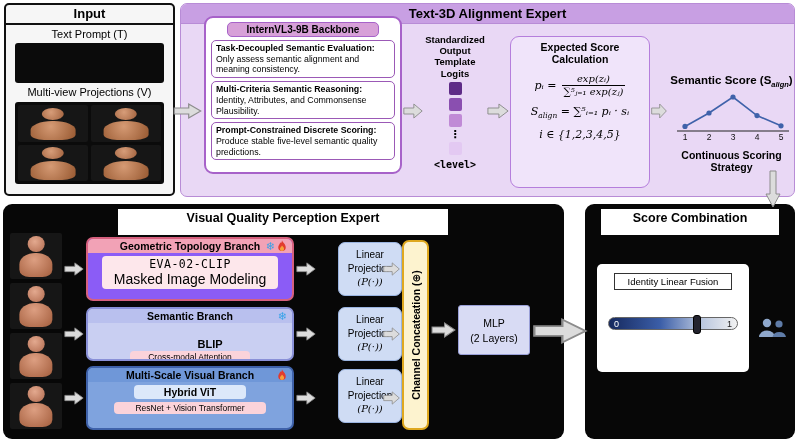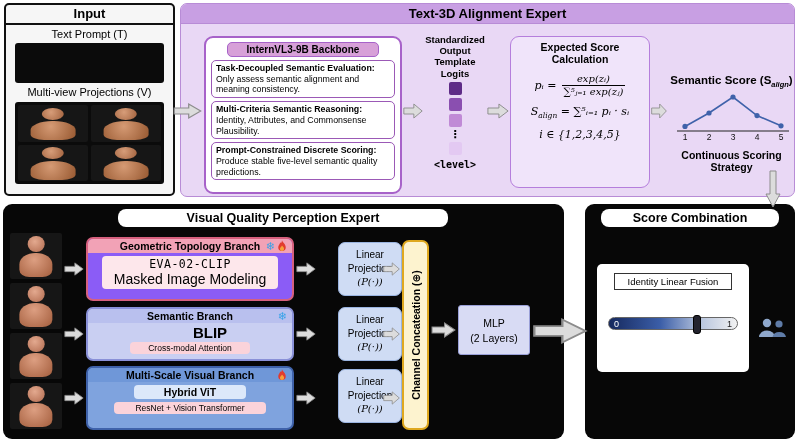--- a/index.html
+++ b/index.html
@@ -24,21 +24,21 @@
     border-radius:48% 48% 30% 30%; background:radial-gradient(circle at 45% 28%, #d59a74, #96572f); }
   .statue.pink .head { background:radial-gradient(circle at 42% 35%, #e3a98f, #b06a4e); }
   .statue.pink .body { background:radial-gradient(circle at 45% 28%, #dd9f82, #a35d3c); }
 
   
   .align-panel { position:absolute; left:180px; top:3px; width:615px; height:194px;
     background:#e9d8f5; border:1px solid #b88cd6; border-radius:7px; }
   .align-header { height:20px; background:#c89fe3; border-bottom:1px solid #b88cd6;
     border-radius:6px 6px 0 0; font-weight:700; font-size:13px; text-align:center; line-height:20px; }
 
-  .backbone-box { position:absolute; left:204px; top:36px; width:198px; height:158px;
+  .backbone-box { position:absolute; left:204px; top:16px; width:198px; height:158px;
     background:#fff; border:2px solid #a762c9; border-radius:9px; padding:3px 5px; }
   .backbone-pill { width:152px; margin:1px auto 3px; background:#d7a0d8; border:1px solid #a762c9;
     border-radius:5px; font-weight:700; font-size:10px; text-align:center; padding:1px 0; }
   .crit-box { border:1.5px solid #9b59b6; border-radius:5px; padding:2px 4px;
     font-size:8.8px; line-height:1.22; margin-bottom:3px; background:#fff; }
 
   .logits-col { position:absolute; left:424px; top:34px; width:62px; text-align:center; }
   .logits-label { font-weight:700; font-size:9.5px; line-height:1.18; }
   .logit-sq { width:13px; height:13px; margin:3px auto 0; border-radius:2px; background:#ccc; }
   .logit-dots { font-size:11px; line-height:10px; margin-top:2px; font-weight:700; }
@@ -55,39 +55,39 @@
   .formula sub, .ss-label sub { font-size:7.5px; }
 
   .score-viz { position:absolute; left:668px; top:74px; width:127px; text-align:center; }
   .ss-label { font-weight:700; font-size:11.5px; }
   .ss-label sub { font-style:italic; }
   .strategy-label { font-weight:700; font-size:10.5px; margin-top:0; }
 
   
   .visual-panel { position:absolute; left:3px; top:204px; width:561px; height:235px; background:#070707; border-radius:9px; }
   .score-panel  { position:absolute; left:585px; top:204px; width:210px; height:235px; background:#070707; border-radius:9px; }
-  .panel-header { position:absolute; background:#fff; border-radius:8px; font-weight:700; text-align:center;
-    font-size:12.5px; line-height:18px; height:18px; }
+  .panel-header { position:absolute; background:#fff; border-radius:0; font-weight:700; text-align:center;
+    font-size:12.5px; line-height:18px; height:26px; }
   .vq-header { left:118px; top:209px; width:330px; }
   .sc-header { left:601px; top:209px; width:178px; }
 
   .vstat { position:absolute; left:10px; width:52px; height:46px; }
 
   .branch { position:absolute; left:86px; width:208px; border-radius:7px; overflow:hidden; text-align:center; }
   .branch-head { font-weight:700; font-size:10.5px; padding:1px 0; position:relative; }
   .branch-icons { position:absolute; right:5px; top:0; display:flex; gap:2px; align-items:center; height:100%; }
   .snow { color:#35a2e8; font-size:11px; line-height:11px; }
   .b1 { top:237px; height:64px; background:#8b5cf6; border:2px solid #d6607e; }
   .b1 .branch-head { background:#f2a2b6; }
   .b1-inner { margin:3px 14px; background:#fde7eb; border-radius:4px; padding:1px 0 2px; }
   .b1-model { font-family:"DejaVu Sans Mono",monospace; font-size:11.5px; letter-spacing:.5px; }
   .b1-detail { font-size:14px; }
   .b2 { top:307px; height:54px; background:#c9cff2; border:2px solid #8a91d8; }
   .b2 .branch-head { background:#b9c0ee; }
-  .b2-model { font-weight:700; font-size:15px; margin-top:1px;padding-left:40px; }
+  .b2-model { font-weight:700; font-size:11px; margin-top:15px;padding-left:40px; }
   .b2-detail { margin:1px 42px 0; background:#fbd3da; border-radius:4px; font-size:8.5px; padding:1px 0; }
   .b3 { top:366px; height:64px; background:#7fa3de; border:2px solid #3f62aa; }
   .b3 .branch-head { background:#6f97d8; }
   .b3-model { margin:3px 46px 0; background:#dce8fa; border-radius:4px; font-weight:700; font-size:10.5px; padding:1px 0; }
   .b3-detail { margin:3px 26px 0; background:#fbd3da; border-radius:4px; font-size:8.5px; padding:1px 0; }
 
   .lp-box { position:absolute; left:338px; width:64px; height:54px; background:#cfdcf4;
     border:1.5px solid #9ab4e0; border-radius:7px; font-size:10px; line-height:1.35;
     padding-top:5px; text-align:center; }
   .lp1 { top:242px; } .lp2 { top:307px; } .lp3 { top:369px; }

